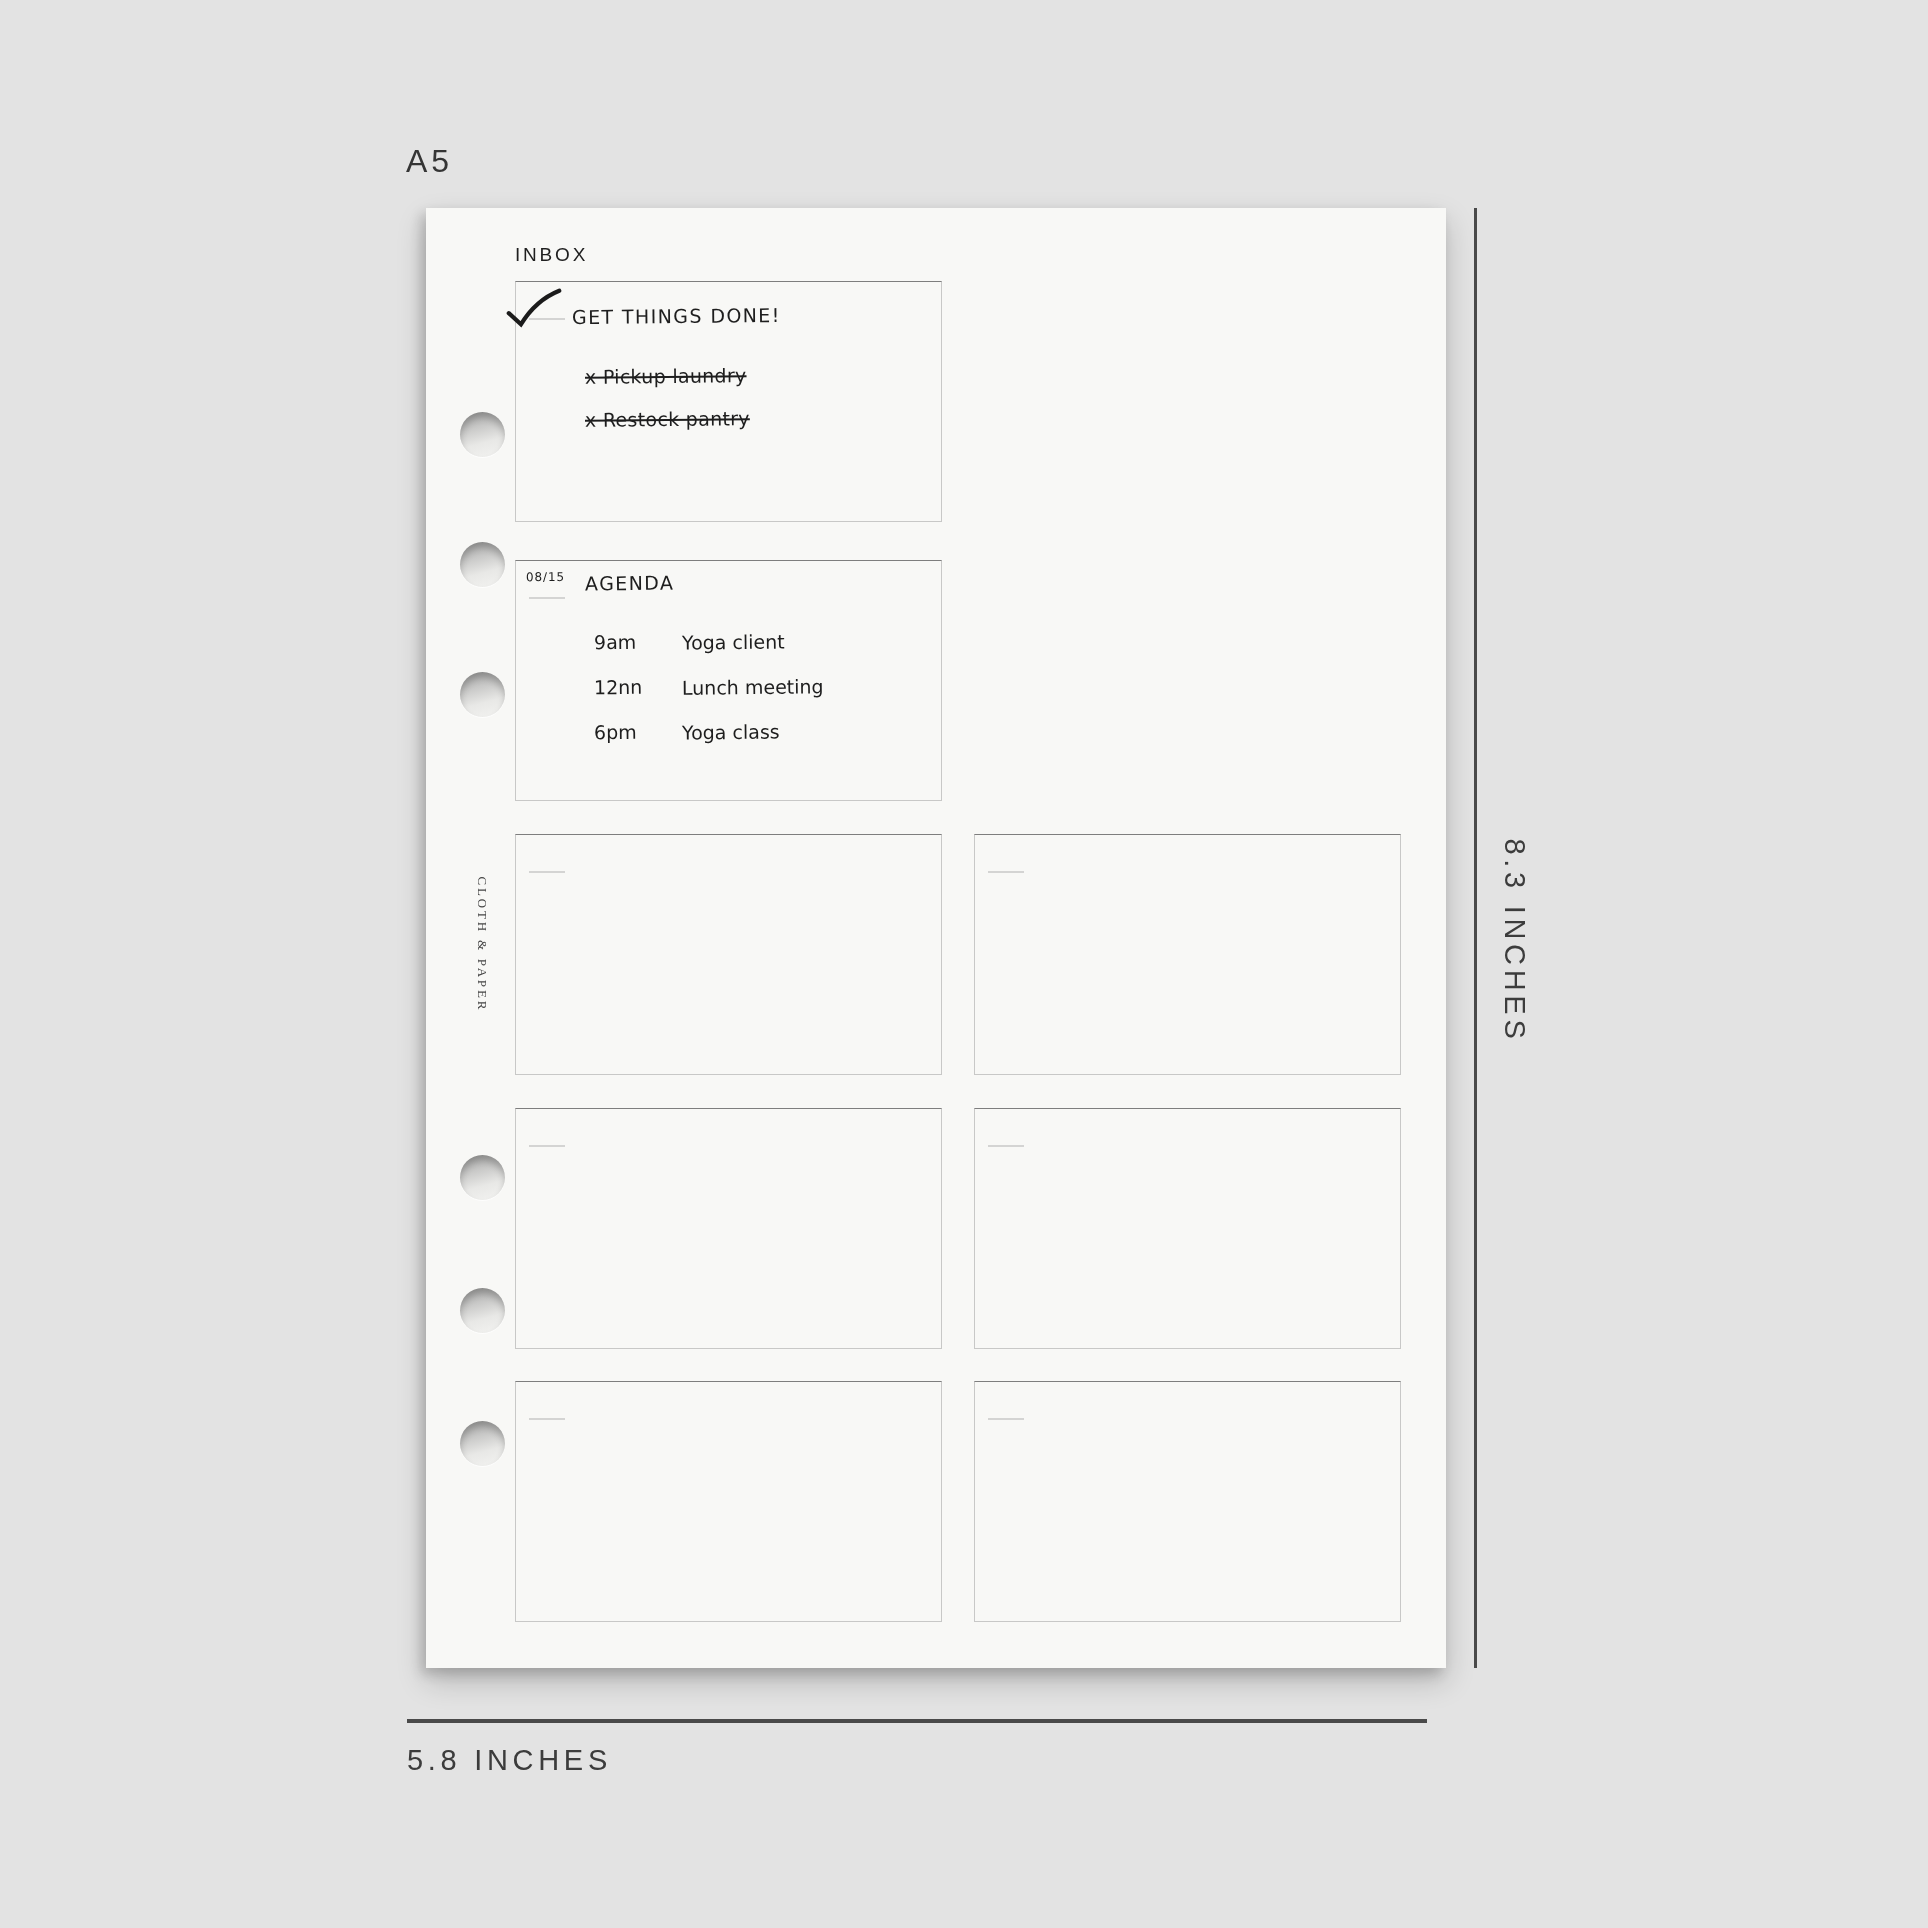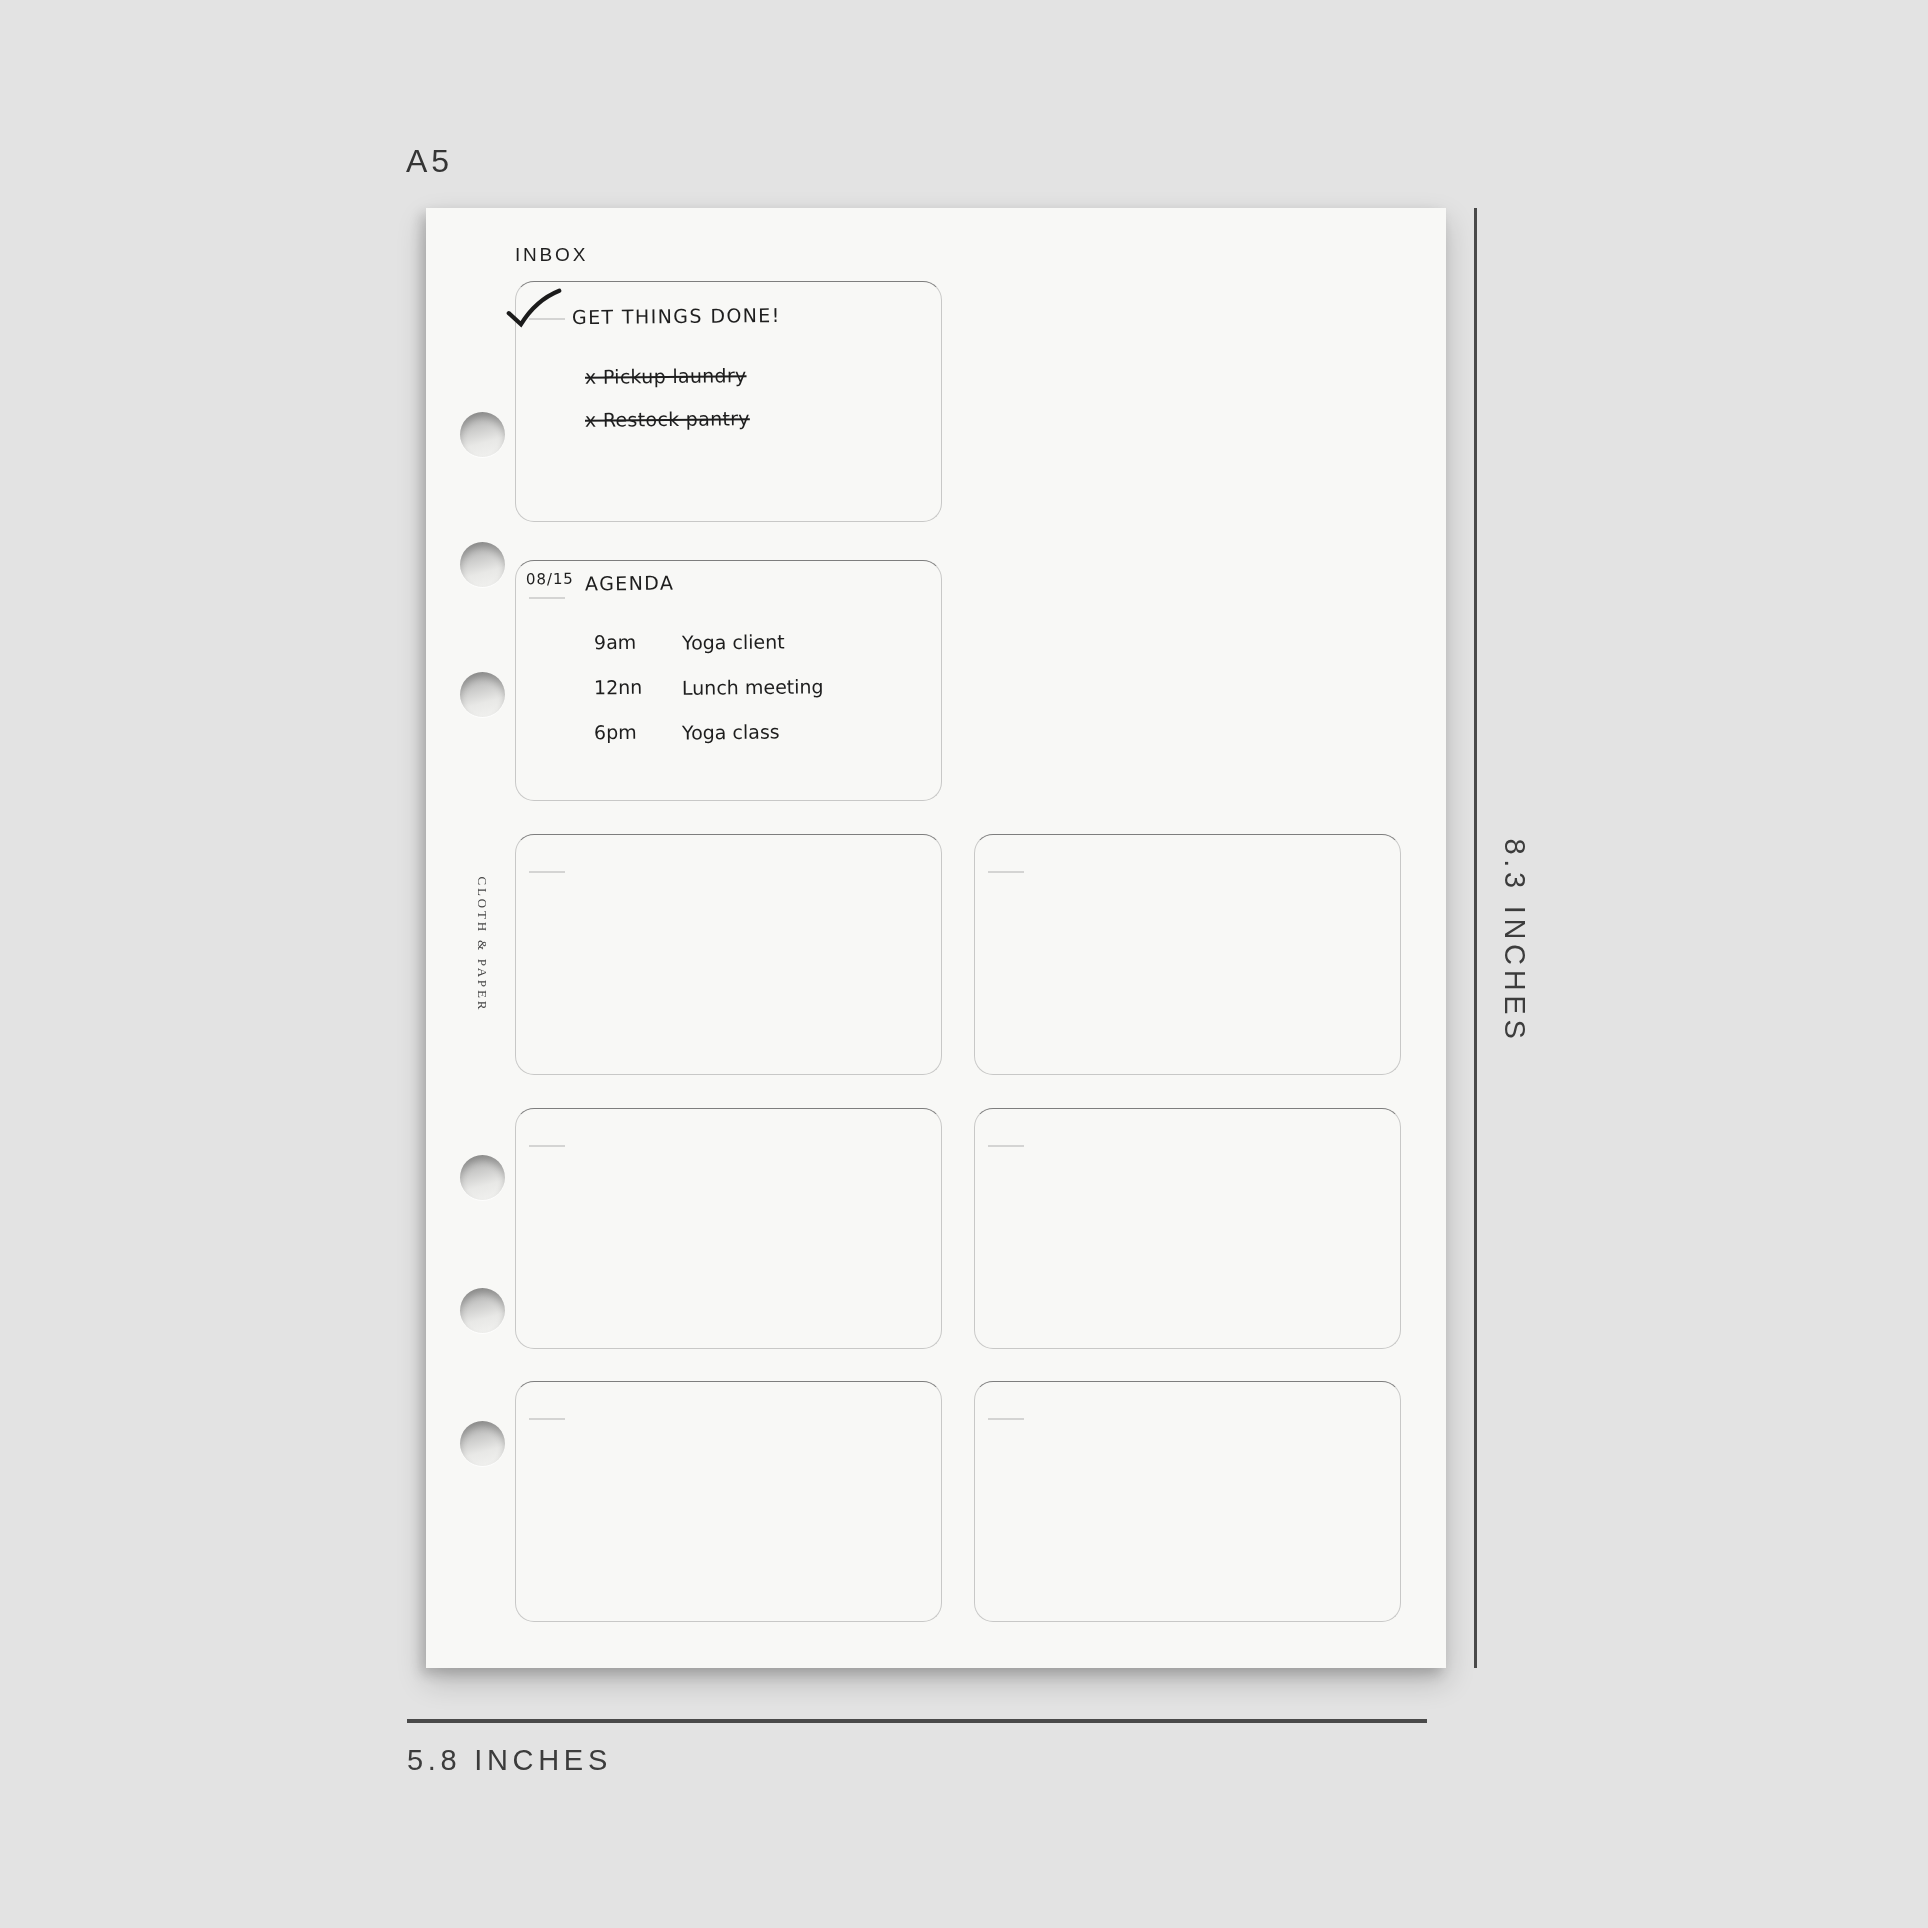--- a/index.html
+++ b/index.html
@@ -28,40 +28,40 @@
 
   .inbox{position:absolute;left:89px;top:36px;font-size:19px;letter-spacing:2.8px;color:#1f1f1f;}
 
   .brand{position:absolute;left:-6.6px;top:724px;width:126px;height:15px;
          transform:rotate(90deg);transform-origin:center;text-align:center;
          font-family:"Liberation Serif",serif;font-size:13px;letter-spacing:2.8px;color:#454545;white-space:nowrap;}
 
   
   .box{position:absolute;width:427px;height:241px;box-sizing:border-box;
        border-top:1.9px solid #7e7e7e;border-left:0.9px solid #c8c8c7;
-       border-right:0.9px solid #c8c8c7;border-bottom:0.9px solid #c8c8c7;border-radius:19px;}
+       border-right:0.9px solid #c8c8c7;border-bottom:0.9px solid #c8c8c7;}
   .c1{left:89px;} .c2{left:548px;}
   .r1{top:73px;} .r2{top:352px;} .r3{top:626px;} .r4{top:900px;} .r5{top:1173px;}
 
   .guide{position:absolute;left:13px;top:36px;width:36px;height:1.9px;background:#d4d4d3;}
 
   
   .hw{position:absolute;font-family:"DejaVu Sans",sans-serif;color:#1e1e1e;
       white-space:nowrap;transform:rotate(-0.6deg);}
   .hw-title{font-size:19px;letter-spacing:1.4px;}
   .hw-item{font-size:19px;letter-spacing:0.3px;}
   .struck{text-decoration:line-through;text-decoration-thickness:1.9px;}
 
   .check{position:absolute;left:-11.3px;top:3.8px;}
 
   .t-box0{left:56px;top:22.6px;}
   .t-box1{left:81px;top:22.6px;}
   .t-box2{left:69px;top:11.3px;}
   .t-box3{left:63px;top:19px;}
-  .date{left:10.4px;top:9.4px;font-size:15px;letter-spacing:0.9px;}
+  .date{left:10.4px;top:9.4px;font-size:12px;letter-spacing:0.9px;}
 
   .i1{top:83px;} .i2{top:126px;}
   .ind1{left:69px;} .ind2{left:75px;} .ind3{left:73px;}
 
   .st{left:78px;font-size:19px;}
   .sa{left:166px;font-size:19px;}
   .row1{top:70px;} .row2{top:115px;} .row3{top:160px;}
 </style>
 </head>
 <body>

